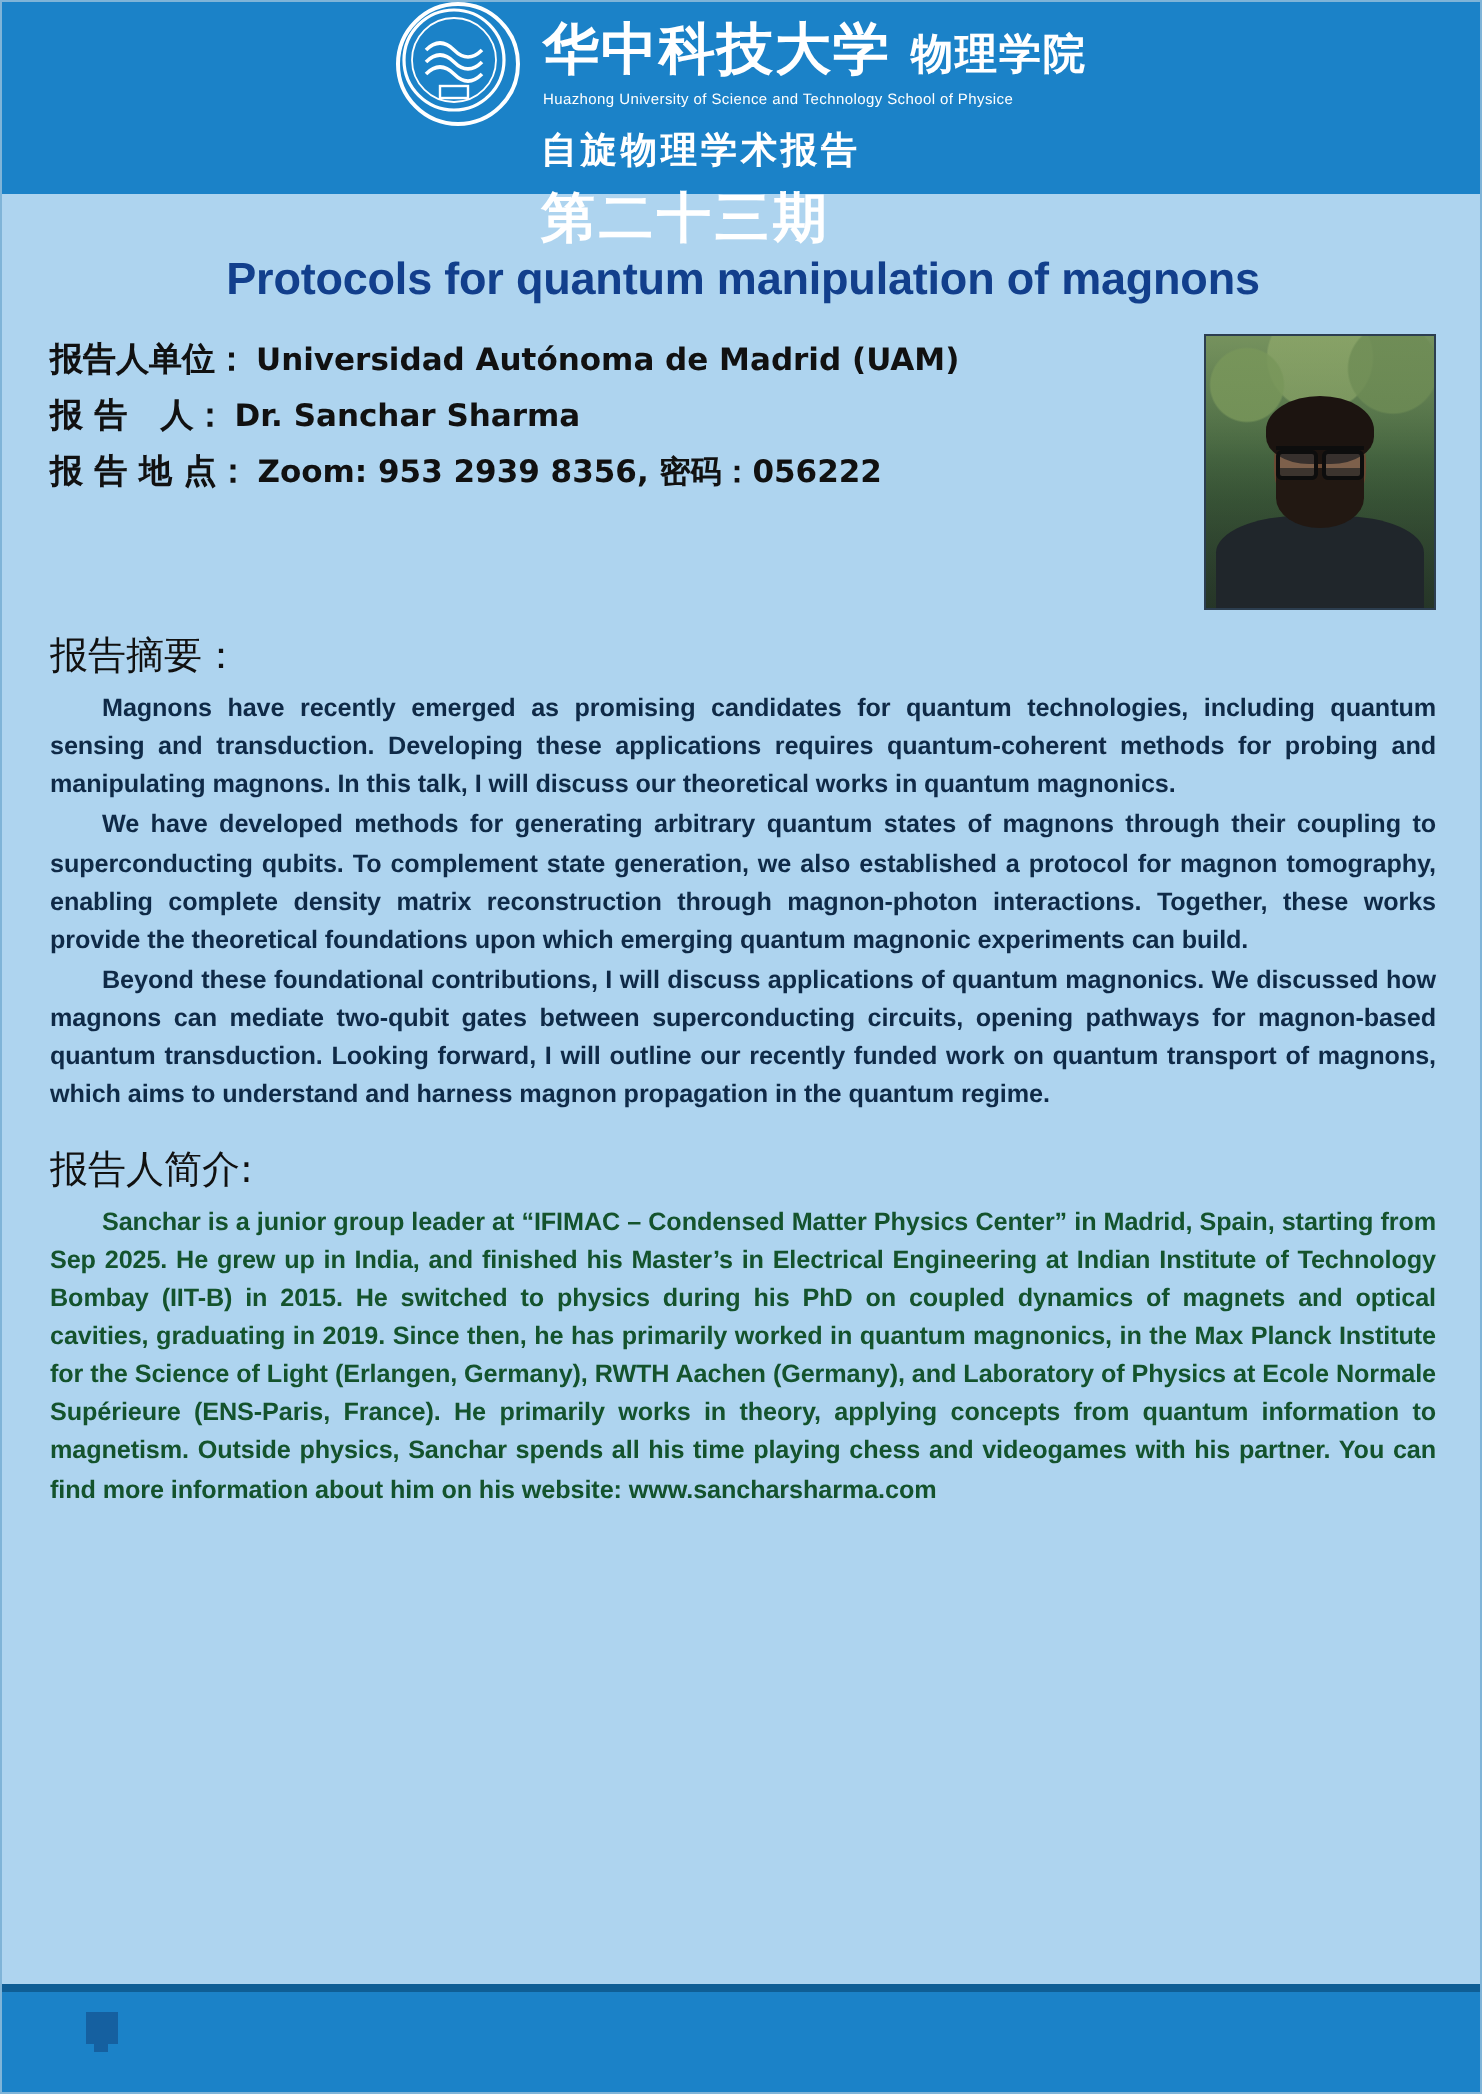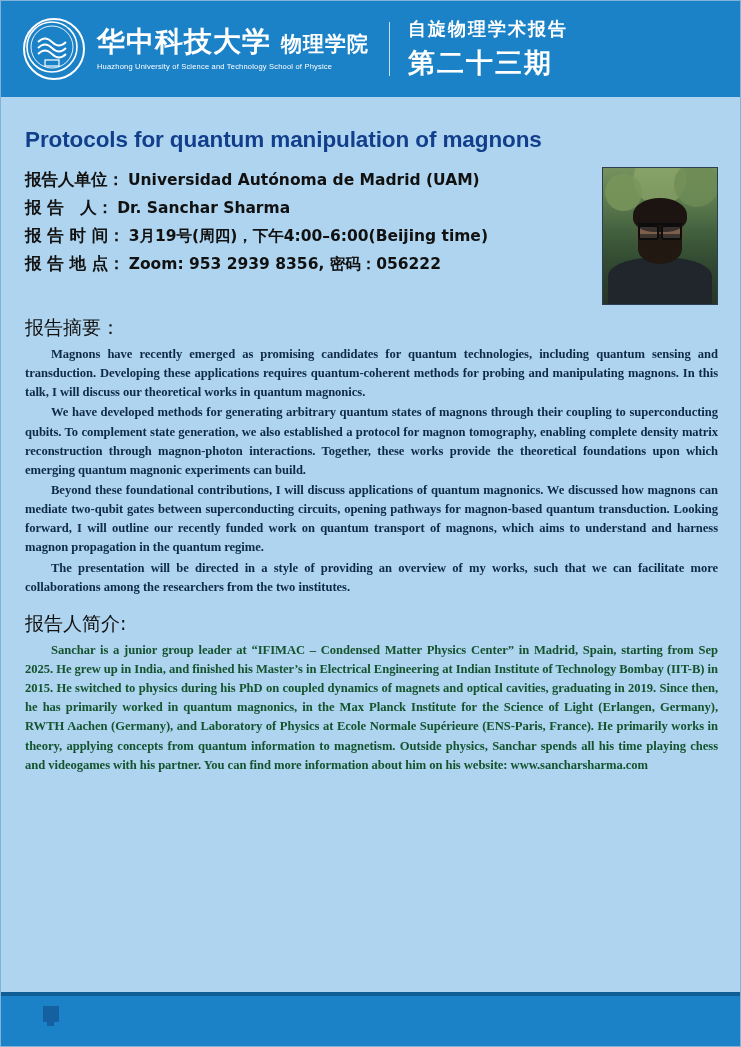--- a/index.html
+++ b/index.html
@@ -22,20 +22,21 @@
 
   
   .header {
     position: relative;
     height: 96px;
     background: #1b82c8;
     display: flex;
     align-items: center;
     padding: 0 22px;
     box-sizing: border-box;
+    flex-direction: column;
   }
   .logo-block {
     display: flex;
     align-items: center;
     flex: 0 0 auto;
   }
   .logo-mark {
     width: 58px;
     height: 58px;
     border-radius: 50%;
@@ -96,21 +97,21 @@
     font-weight: bold;
     margin-top: 4px;
   }
 
   
   .content {
     padding: 18px 22px 0 24px;
     box-sizing: border-box;
   }
   .talk-title {
-    text-align: left;
+    text-align: center;
     color: #123f8c;
     font-size: 22.5px;
     font-weight: bold;
     letter-spacing: -0.1px;
     margin: 12px 0 16px 0;
   }
 
   .meta-photo-row {
     display: flex;
     align-items: flex-start;
@@ -224,21 +225,21 @@
   }
 
   .section-heading {
     font-family: "DejaVu Sans", sans-serif;
     font-weight: normal;
     font-size: 19px;
     color: #111111;
     margin: 10px 0 4px 0;
   }
   .abstract-para, .bio-para {
-    font-family: Liberation Serif, serif;
+    font-family: Liberation Sans, sans-serif;
     font-size: 12.6px;
     font-weight: bold;
     line-height: 1.52;
     color: #0f2a47;
     text-align: justify;
     text-indent: 26px;
     margin: 0 0 1px 0;
     letter-spacing: -0.05px;
   }
   .bio-para { color: #14532d; }
@@ -323,24 +324,20 @@
         <div class="meta-line">
           <span class="meta-label">报告人单位：</span>
           <span class="meta-value">Universidad Autónoma de Madrid (UAM)</span>
         </div>
 
         <div class="meta-line">
           <span class="meta-label">报 告　人：</span>
           <span class="meta-value">Dr. Sanchar Sharma</span>
         </div>
 
-        <div class="meta-line">
-          <span class="meta-label">报 告 时 间：</span>
-          <span class="meta-value">3月19号(周四)，下午4:00–6:00(Beijing time)</span>
-        </div>
 
         <div class="meta-line">
           <span class="meta-label">报 告 地 点：</span>
           <span class="meta-value">Zoom: 953 2939 8356, 密码：056222</span>
         </div>
 
       </div>
 
       <div class="photo">
         <div class="trees"></div>
@@ -350,21 +347,20 @@
         <div class="person-hair"></div>
         <div class="person-glasses"></div>
       </div>
     </div>
 
     <div class="section-heading">报告摘要：</div>
 
     <p class="abstract-para">Magnons have recently emerged as promising candidates for quantum technologies, including quantum sensing and transduction. Developing these applications requires quantum-coherent methods for probing and manipulating magnons. In this talk, I will discuss our theoretical works in quantum magnonics.</p>
     <p class="abstract-para">We have developed methods for generating arbitrary quantum states of magnons through their coupling to superconducting qubits. To complement state generation, we also established a protocol for magnon tomography, enabling complete density matrix reconstruction through magnon-photon interactions. Together, these works provide the theoretical foundations upon which emerging quantum magnonic experiments can build.</p>
     <p class="abstract-para">Beyond these foundational contributions, I will discuss applications of quantum magnonics. We discussed how magnons can mediate two-qubit gates between superconducting circuits, opening pathways for magnon-based quantum transduction. Looking forward, I will outline our recently funded work on quantum transport of magnons, which aims to understand and harness magnon propagation in the quantum regime.</p>
-    <p class="abstract-para">The presentation will be directed in a style of providing an overview of my works, such that we can facilitate more collaborations among the researchers from the two institutes.</p>
 
     <div class="section-heading bio-heading">报告人简介:</div>
 
     <p class="bio-para">Sanchar is a junior group leader at “IFIMAC – Condensed Matter Physics Center” in Madrid, Spain, starting from Sep 2025. He grew up in India, and finished his Master’s in Electrical Engineering at Indian Institute of Technology Bombay (IIT-B) in 2015. He switched to physics during his PhD on coupled dynamics of magnets and optical cavities, graduating in 2019. Since then, he has primarily worked in quantum magnonics, in the Max Planck Institute for the Science of Light (Erlangen, Germany), RWTH Aachen (Germany), and Laboratory of Physics at Ecole Normale Supérieure (ENS-Paris, France). He primarily works in theory, applying concepts from quantum information to magnetism. Outside physics, Sanchar spends all his time playing chess and videogames with his partner. You can find more information about him on his website: www.sancharsharma.com</p>
 
   </div>
 
   <div class="footer">
     <div class="footer-top-line"></div>
     <div class="footer-mark"></div>

